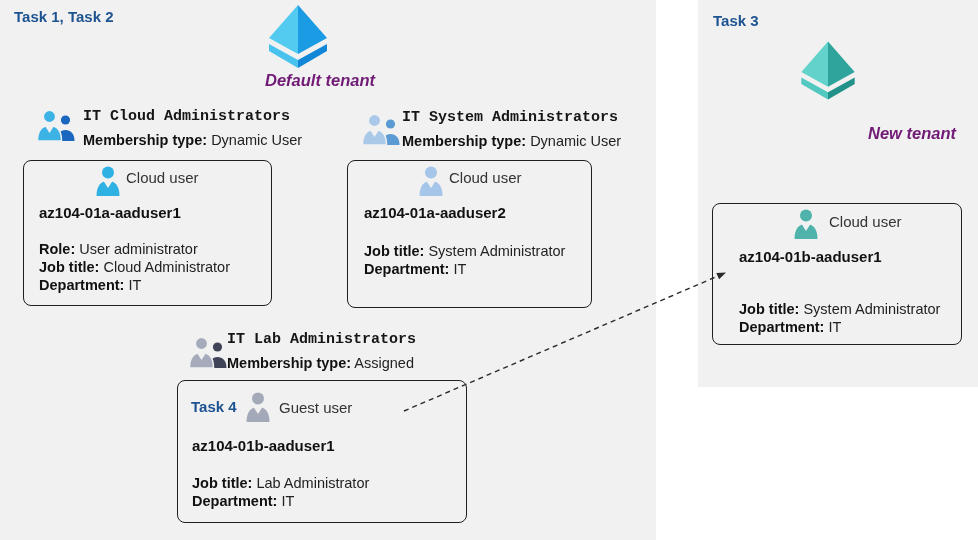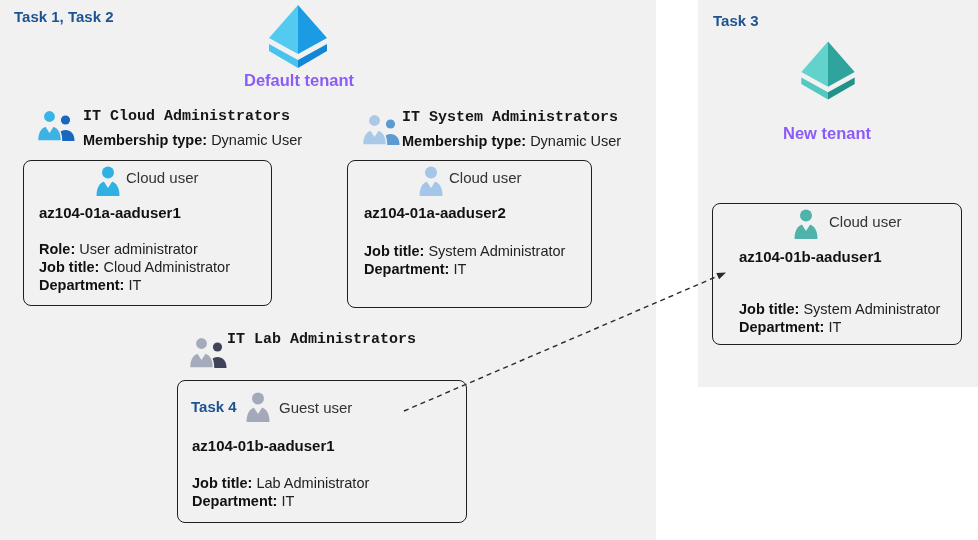--- a/index.html
+++ b/index.html
@@ -14,22 +14,22 @@
   }
   .region{position:absolute;background:var(--region-bg);}
   #left-region{left:0;top:0;width:656px;height:540px;}
   #right-region{left:698px;top:0;width:280px;height:387px;}
 
   .task-label{
     position:absolute;font-size:15px;font-weight:bold;color:var(--task-blue);
     white-space:nowrap;
   }
   .tenant-label{
-    position:absolute;font-size:16.5px;font-weight:bold;color:#8b5cf6;
-    text-align:center;white-space:nowrap;
+    position:absolute;font-size:16.5px;font-weight:bold;color:#701a75;
+    text-align:right;white-space:nowrap;font-style:italic;
   }
   .group-title{
     position:absolute;font-size:15px;font-weight:bold;color:#161616;white-space:nowrap;font-family:Liberation Mono, monospace;
   }
   .membership-line{
     position:absolute;font-size:14.5px;color:#222;white-space:nowrap;
   }
   .membership-line b{color:#111;}
 
   .user-box{
@@ -149,20 +149,24 @@
   <div class="icon" style="left:189px;top:336px;">
     <svg width="38" height="32" viewBox="0 0 38 32">
       <circle cx="28.5" cy="11" r="4.6" fill="var(--group3-back)"></circle>
       <path d="M20,32 C20,24.5 23.5,21 28.5,21 C33.5,21 37.5,24.5 37.5,32 Z" fill="var(--group3-back)"></path>
       <circle cx="12.5" cy="7.5" r="6.2" fill="var(--group3-front)" stroke="var(--region-bg)" stroke-width="1.5"></circle>
       <path d="M0.5,32 C0.5,21 5.5,16.5 12.5,16.5 C19.5,16.5 24.5,21 24.5,32 Z" fill="var(--group3-front)" stroke="var(--region-bg)" stroke-width="1.5"></path>
       <path d="M8,17 L12.5,24 L17,17 Z" fill="var(--region-bg)"></path>
     </svg>
   </div>
   <div class="group-title" style="left:227px;top:331px;">IT Lab Administrators</div>
+  <div class="membership-line" style="left:227px;top:355px;">
+    <b>Membership type:</b>
+    <span>Assigned</span>
+  </div>
 
   <div class="user-box" style="left:177px;top:380px;width:290px;height:143px;">
     <div class="task-label" style="left:13px;top:17px;">Task 4</div>
     <div class="icon" style="left:68px;top:11px;">
       <svg width="24" height="30" viewBox="0 0 24 30">
         <circle cx="12" cy="6.5" r="6" fill="var(--user-gray)"></circle>
         <path d="M0.5,30 C0.5,19.5 5,15 12,15 C19,15 23.5,19.5 23.5,30 Z" fill="var(--user-gray)"></path>
         <path d="M7.5,15 L12,22 L16.5,15 Z" fill="var(--region-bg)"></path>
       </svg>
     </div>

